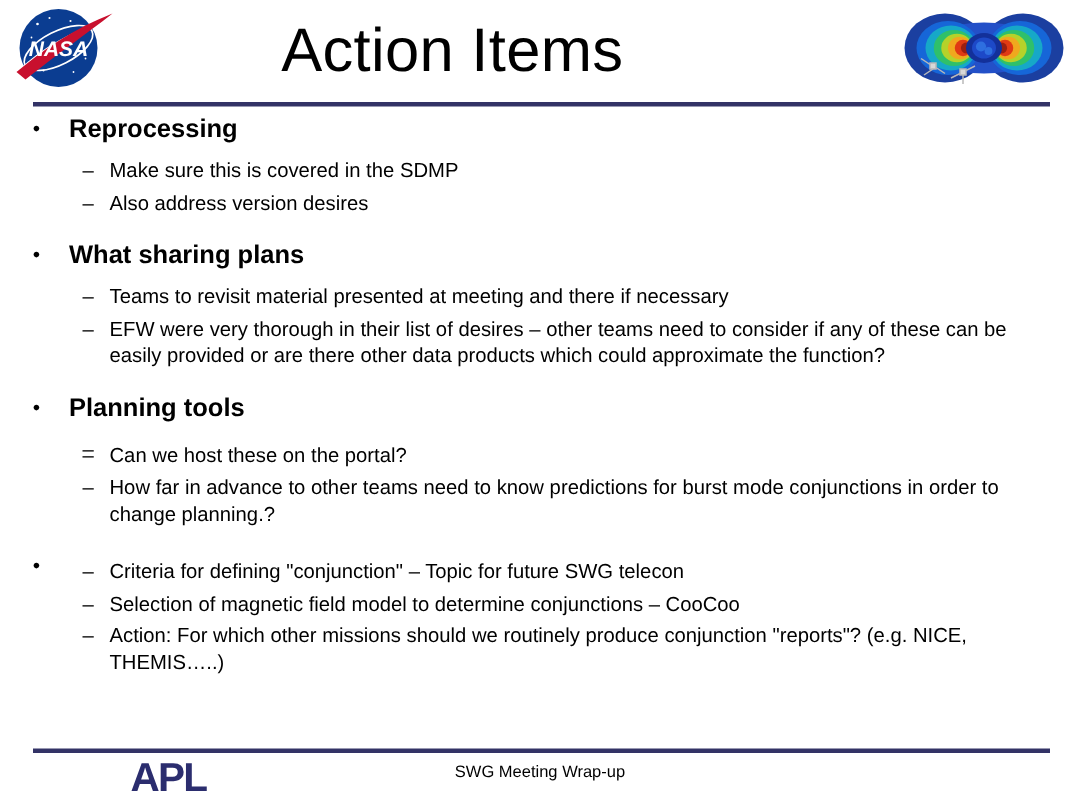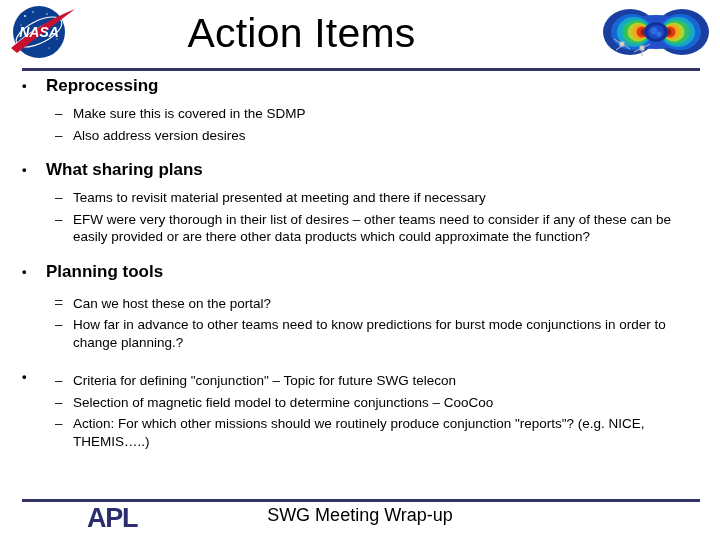--- a/index.html
+++ b/index.html
@@ -120,21 +120,21 @@
     width: 72px;
     height: 30px;
     margin-left: 47px;
   }
   #footer-text {
     position: absolute;
     left: 0;
     top: 8px;
     width: 720px;
     text-align: center;
-    font-size: 18px;
+    font-size: 11px;
     line-height: 16px;
     color: #000000;
   }
 </style>
 </head>
 <body>
 
 <div id="slide-header">
 
   <div id="nasa-logo">

